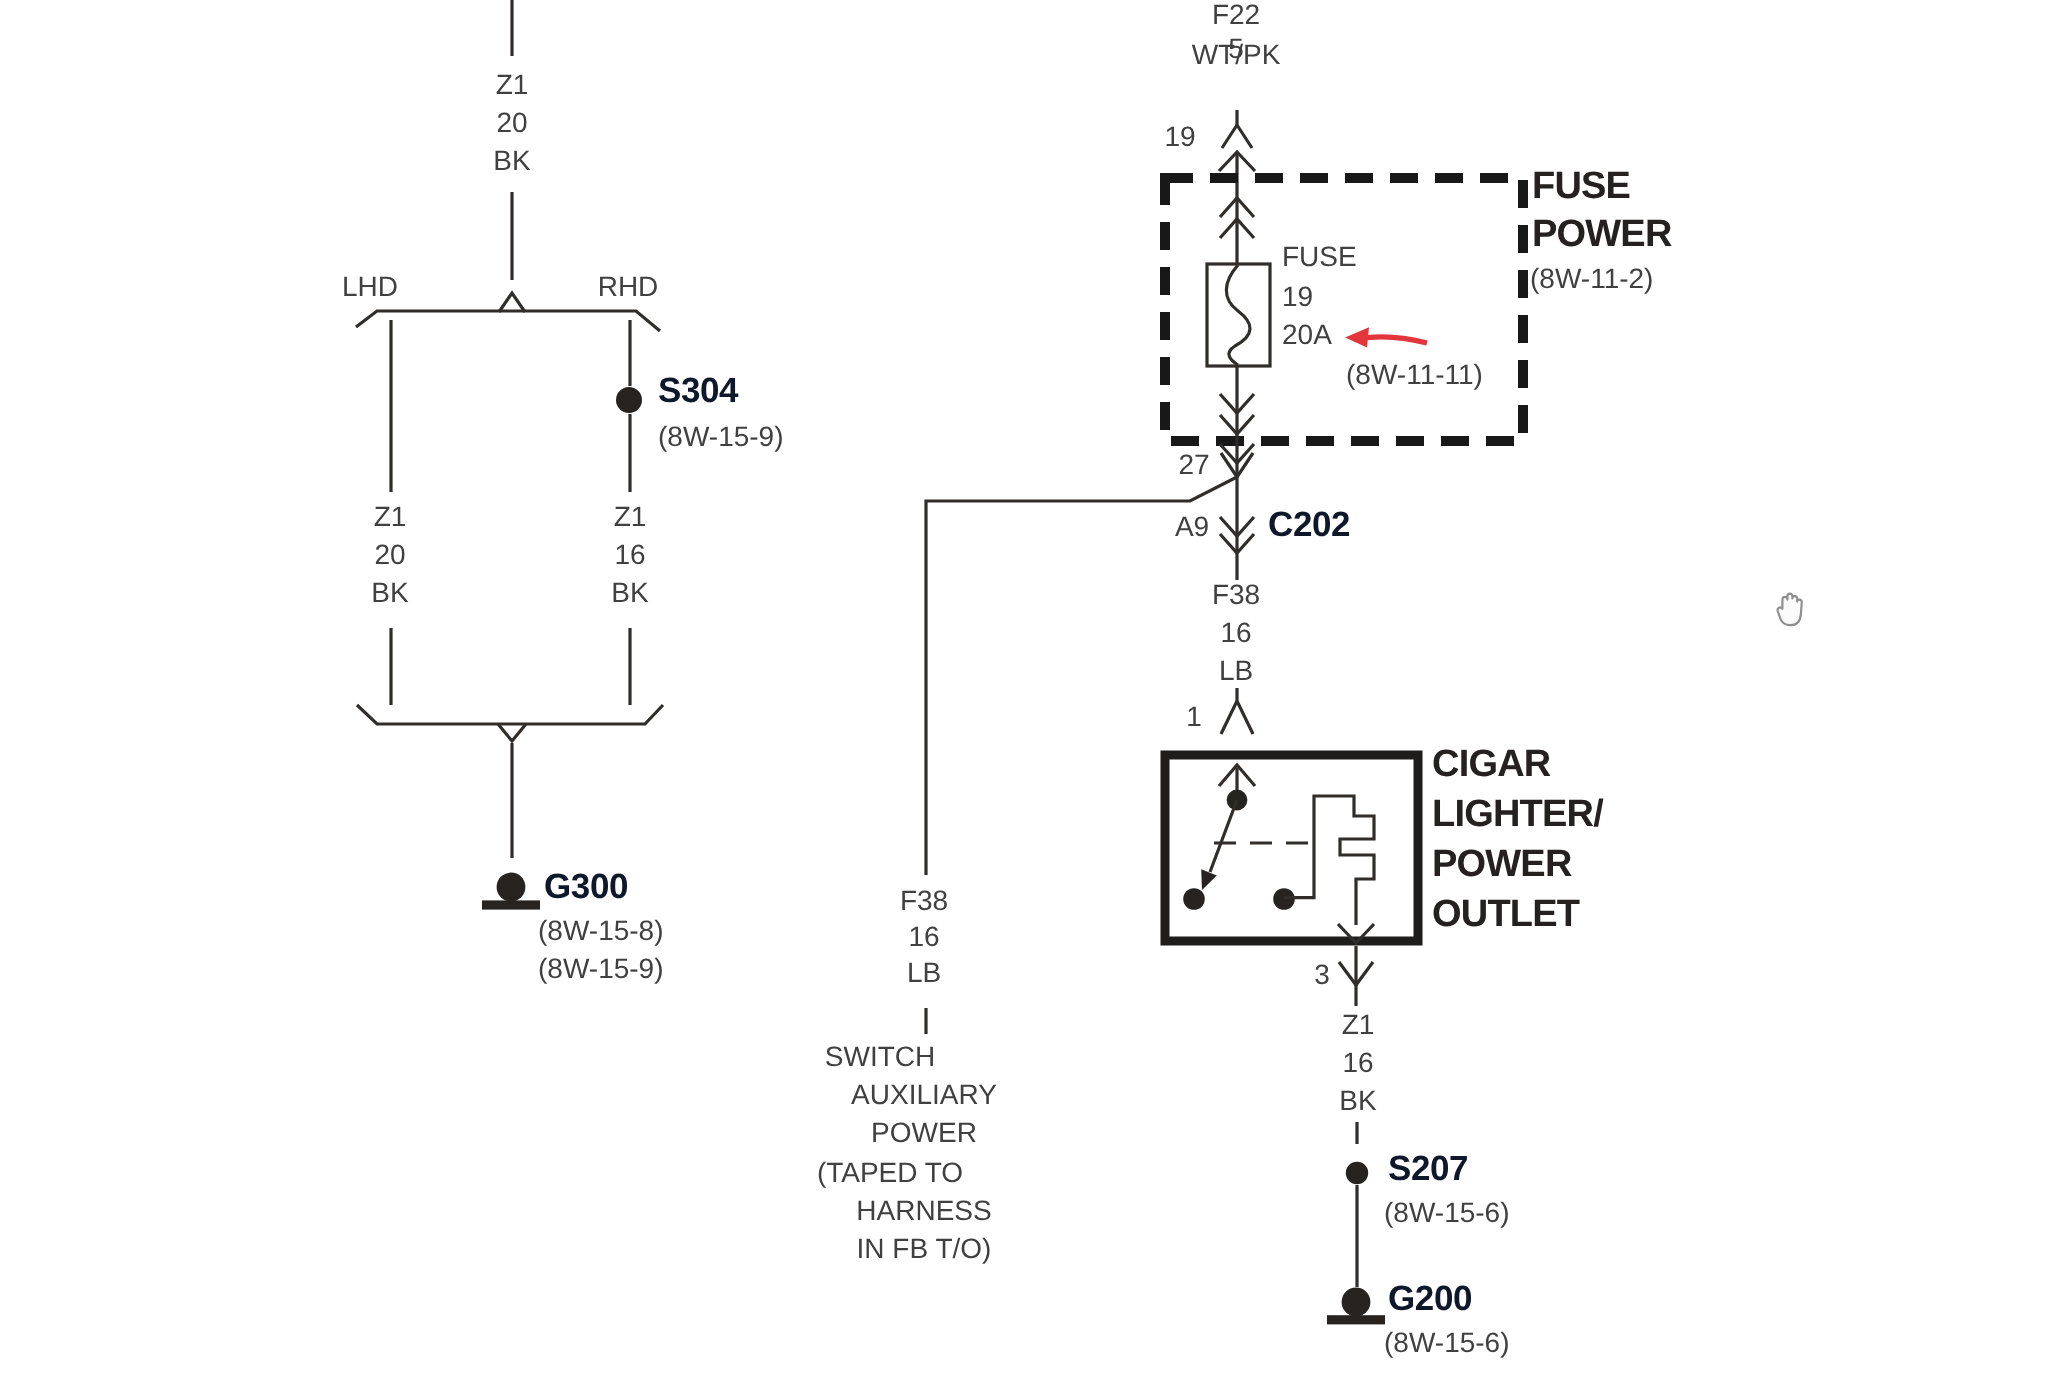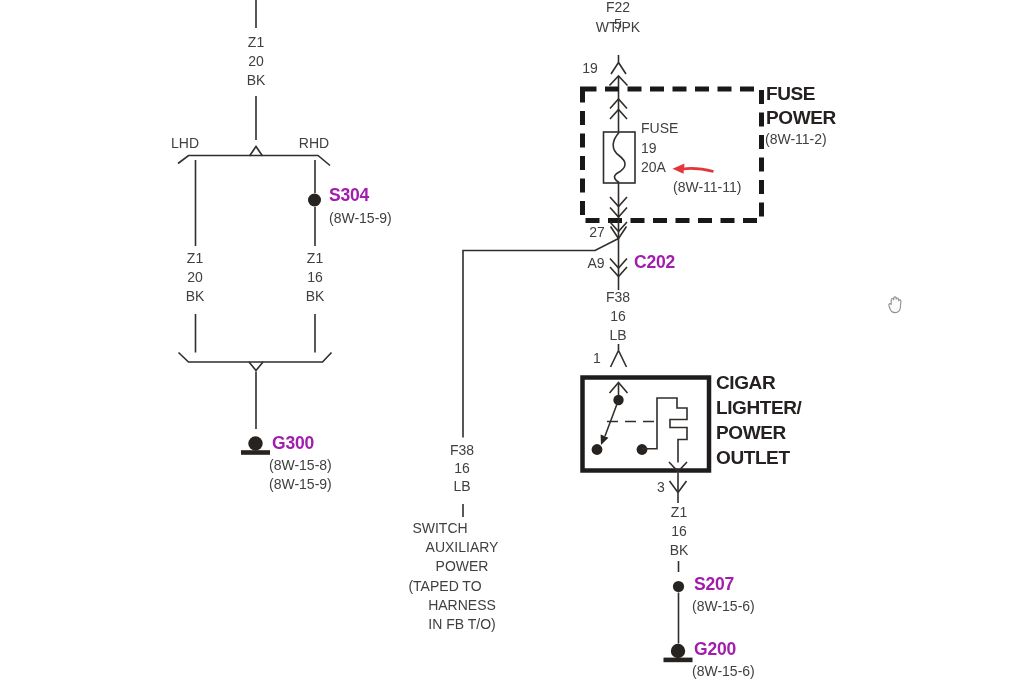--- a/index.html
+++ b/index.html
@@ -1,21 +1,21 @@
 <!DOCTYPE html>
 <html><head>
 <meta charset="utf-8">
 <style>
   html,body{margin:0;padding:0;background:#fff;}
   .stage{position:relative;width:1024px;height:688px;background:#ffffff;overflow:hidden;
          font-family:"Liberation Sans",sans-serif;}
   .stage svg{position:absolute;left:0;top:0;}
   .t{position:absolute;line-height:1;font-size:14px;color:#404040;white-space:nowrap;}
   .c{transform:translateX(-50%);}
-  .b{font-weight:700;font-size:17.5px;color:#a21caf;letter-spacing:-0.2px;}
+  .b{font-weight:700;font-size:17.5px;color:#0f172a;letter-spacing:-0.2px;}
   .h{font-weight:700;font-size:19px;color:#242120;letter-spacing:-0.4px;}
   .w{stroke:#302d2b;stroke-width:1.6;fill:none;}
   .w2{stroke:#302d2b;stroke-width:1.5;fill:none;}
   .fill{fill:#262321;stroke:none;}
 </style>
 </head>
 <body>
 
 <div class="stage">
 

